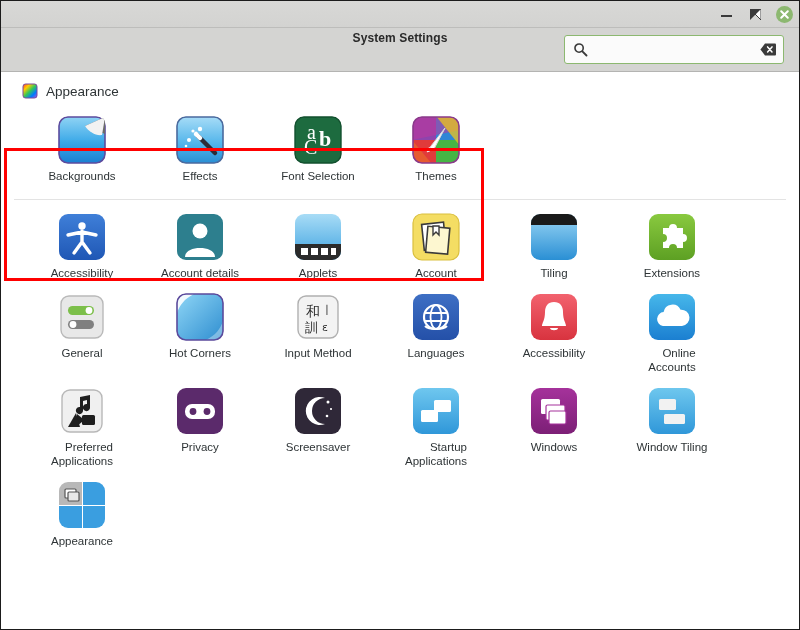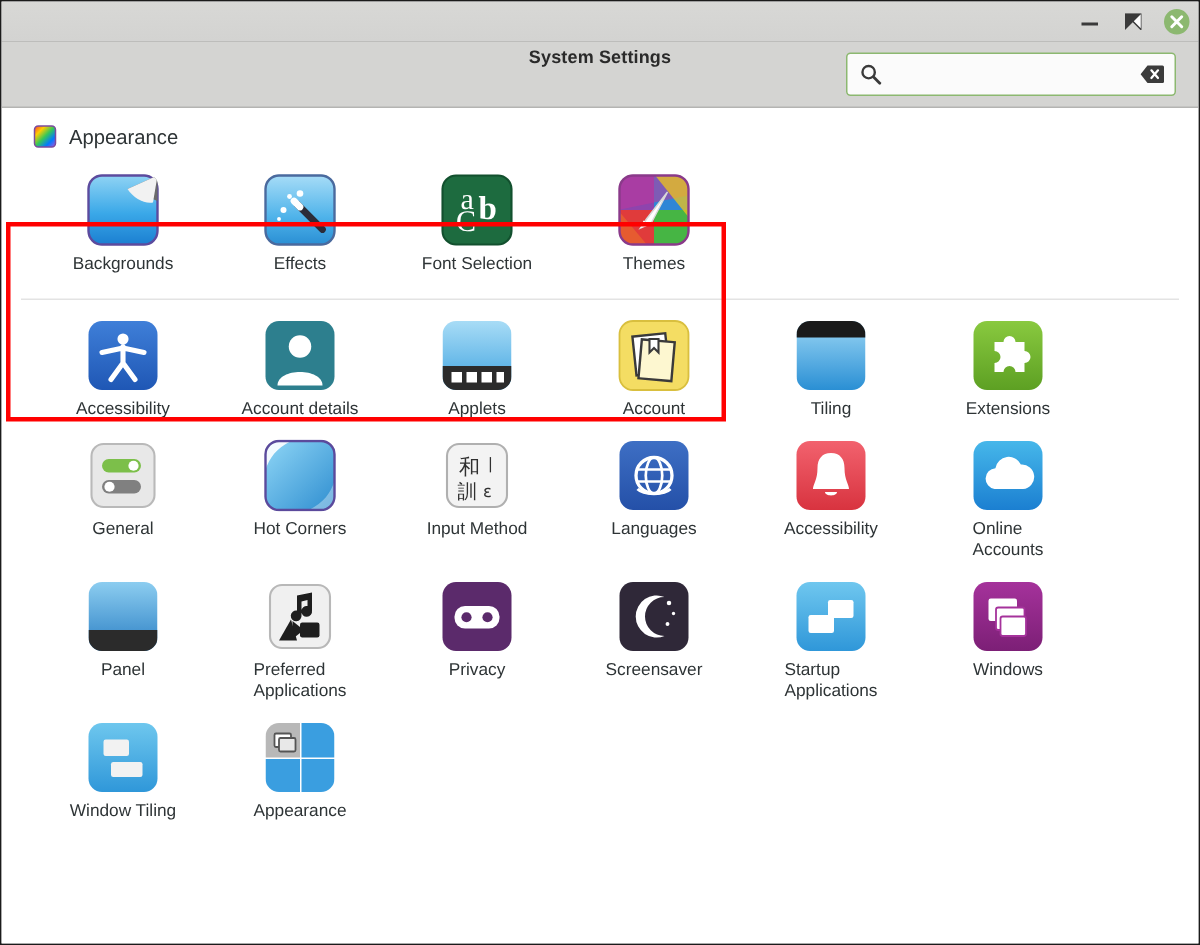--- a/index.html
+++ b/index.html
@@ -107,21 +107,21 @@
     display: flex; flex-direction: column; align-items: center;
     padding: 7px 2px 6px;
     cursor: pointer;
   }
   .tile .icon {
     width: 48px; height: 48px;
     position: relative;
     margin-bottom: 5px;
   }
   .tile .label {
-    font-size: 11.5px; color: #2e3436; text-align: left;
+    font-size: 11.5px; color: #2e3436; text-align: right;
     line-height: 14px; white-space: pre-line;
   }
 
   
   #highlight {
     position: absolute;
     left: 3px; top: 76px; width: 480px; height: 133px;
     border: 3px solid #ff0000;
     pointer-events: none;
     z-index: 40;
@@ -477,40 +477,20 @@
                   </linearGradient>
                 </defs>
               <rect x="1" y="1" width="46" height="46" rx="9" fill="url(#oaG)"></rect>
               <path d="M15 33 a7 7 0 0 1 0.6 -13.9 a9 9 0 0 1 17 -2.4 a7 7 0 0 1 1.4 16.3 Z" fill="#ffffff"></path>
             </svg>
           </div>
           <div class="label">Online
 Accounts</div>
         </div>
 
-        <div class="tile">
-          <div class="icon">
-            <svg class="ico" viewBox="0 0 48 48">
-              <defs>
-                <clipPath id="pnClip">
-                    <rect x="1" y="1" width="46" height="46" rx="9"></rect>
-                  </clipPath>
-                <linearGradient id="pnG" x1="0" y1="0" x2="0" y2="1">
-                  <stop offset="0%" stop-color="#8ccdf0"></stop>
-                    <stop offset="100%" stop-color="#2b7fc4"></stop>
-                  </linearGradient>
-              </defs>
-              <g clip-path="url(#pnClip)">
-                <rect x="1" y="1" width="46" height="46" fill="url(#pnG)"></rect>
-                <rect x="1" y="33" width="46" height="14" fill="#2b2b2b"></rect>
-              </g>
-            </svg>
-          </div>
-          <div class="label">Panel</div>
-        </div>
 
         <div class="tile">
           <div class="icon">
             <svg class="ico" viewBox="0 0 48 48">
               <rect x="4" y="3" width="40" height="42" rx="8" fill="#f0f0f0" stroke="#b8b8b8" stroke-width="1.4"></rect>
               <path d="M22 10 L32 8 L32 20 A3.6 3.6 0 1 1 29 17 L29 13 L25 14 L25 23 A3.6 3.6 0 1 1 22 20 Z" fill="#1e1e1e"></path>
               <rect x="24" y="28" width="13" height="10" rx="1.5" fill="#1e1e1e"></rect>
               <path d="M24 31 L19 27 L19 39 L24 35 Z" fill="#1e1e1e"></path>
               <path d="M10 40 L18 26 L22 40 Z" fill="#1e1e1e"></path>
             </svg>

